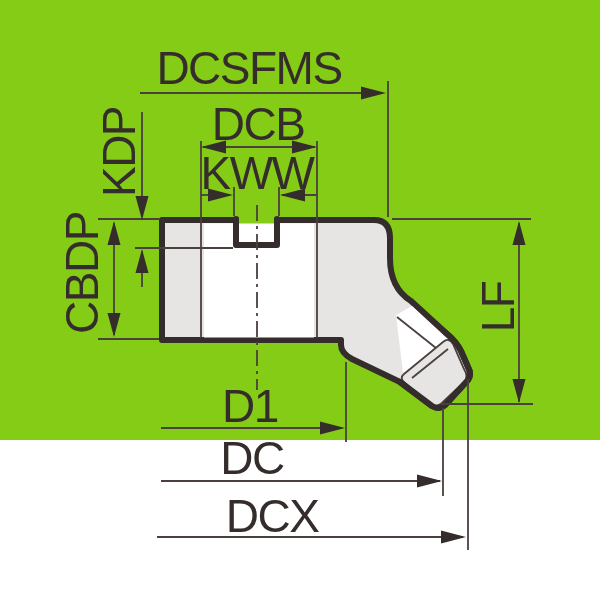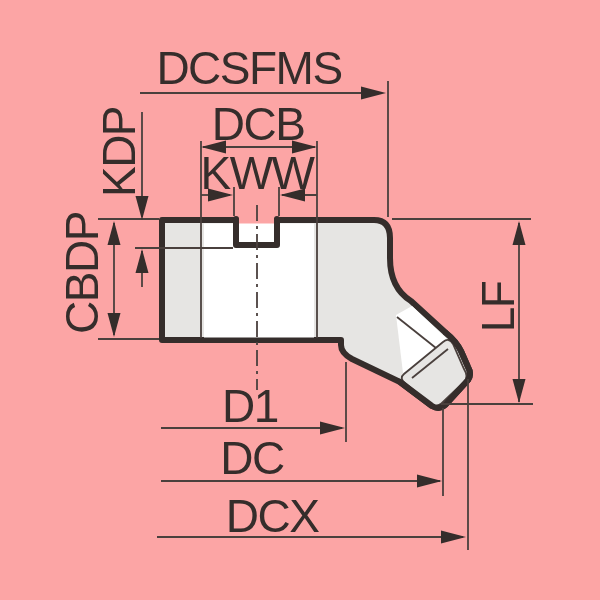--- a/index.html
+++ b/index.html
@@ -6,22 +6,22 @@
     margin: 0;
     padding: 0;
     background: #ffffff;
     width: 600px;
     height: 600px;
     overflow: hidden;
   }
   #stage {
     position: relative;
     width: 600px;
-    height: 600px;
-    background: #fca5a5;
+    height: 440px;
+    background: #84cc16;
     text-align: right;
   }
   svg text {
     font-family: "Liberation Sans", sans-serif;
     font-size: 46px;
     letter-spacing: -1.5px;
     fill: #352d2b;
   }
   .thick {
     stroke: #352d2b;

